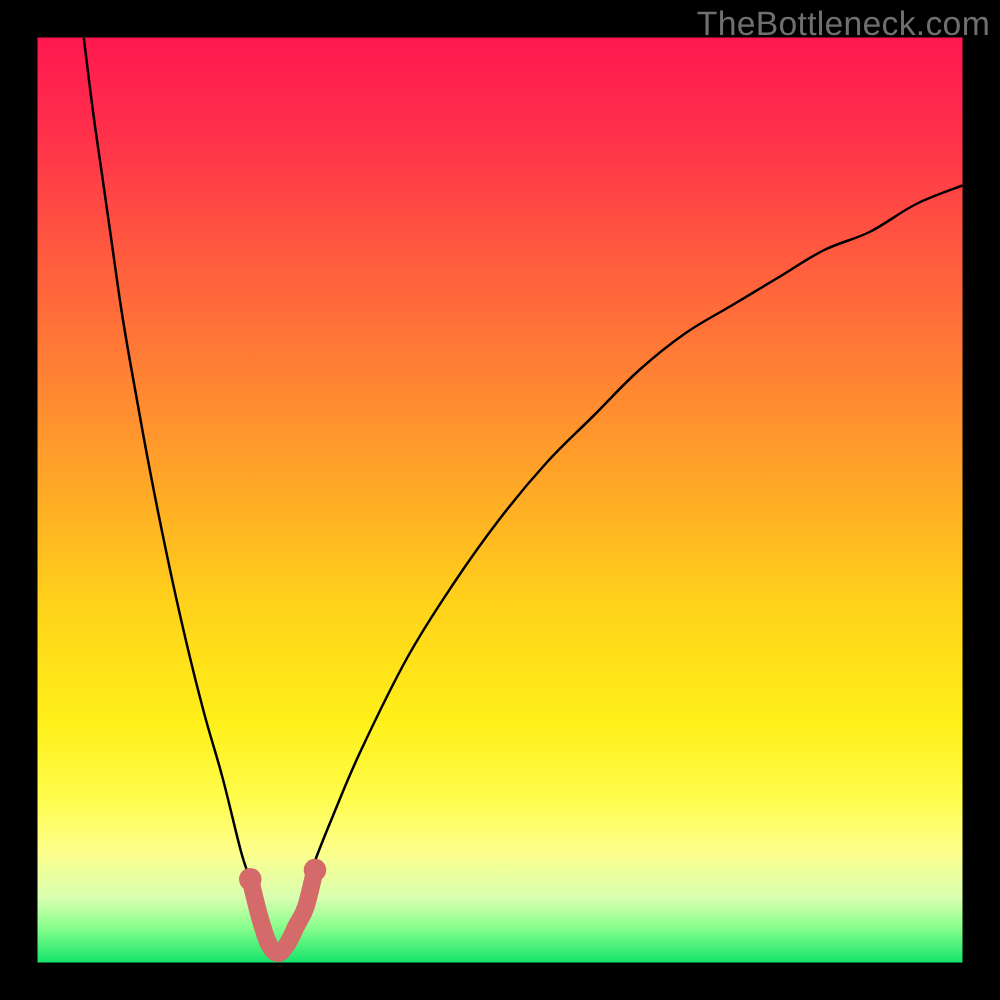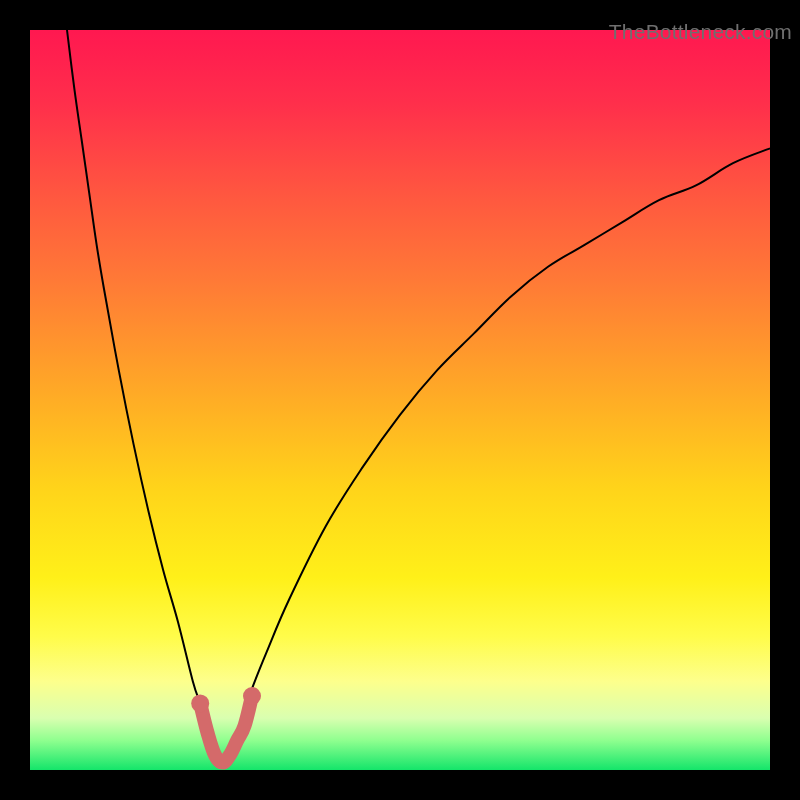--- a/index.html
+++ b/index.html
@@ -34,24 +34,24 @@
       #ffd41a 62%,
       #fff019 74%,
       #fffc4a 82%,
       #fdff8c 88%,
       #d9ffb0 93%,
       #8fff8f 96%,
       #14e56a 100%);
   }
   .watermark {
     position: absolute;
-    top: 20px;
+    top: 4px;
     right: 8px;
     color: #6f6f6f;
-    font-size: 21px;
+    font-size: 27px;
     font-weight: 500;
     letter-spacing: 0.2px;
     user-select: none;
   }
   svg.curves {
     position: absolute;
     left: 0;
     top: 0;
     width: 740px;
     height: 740px;

